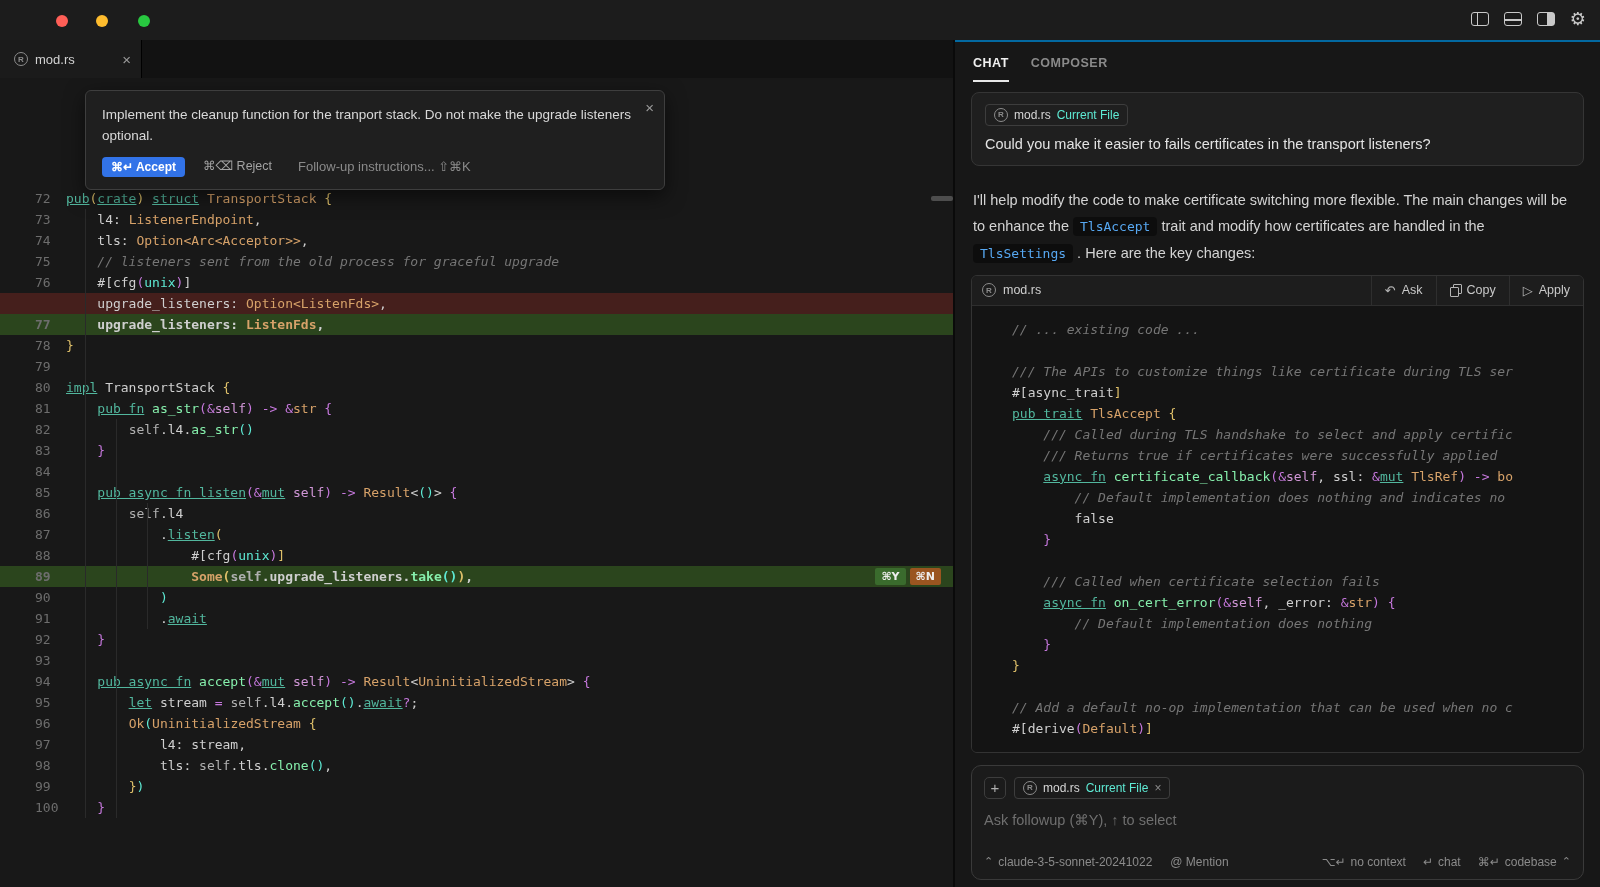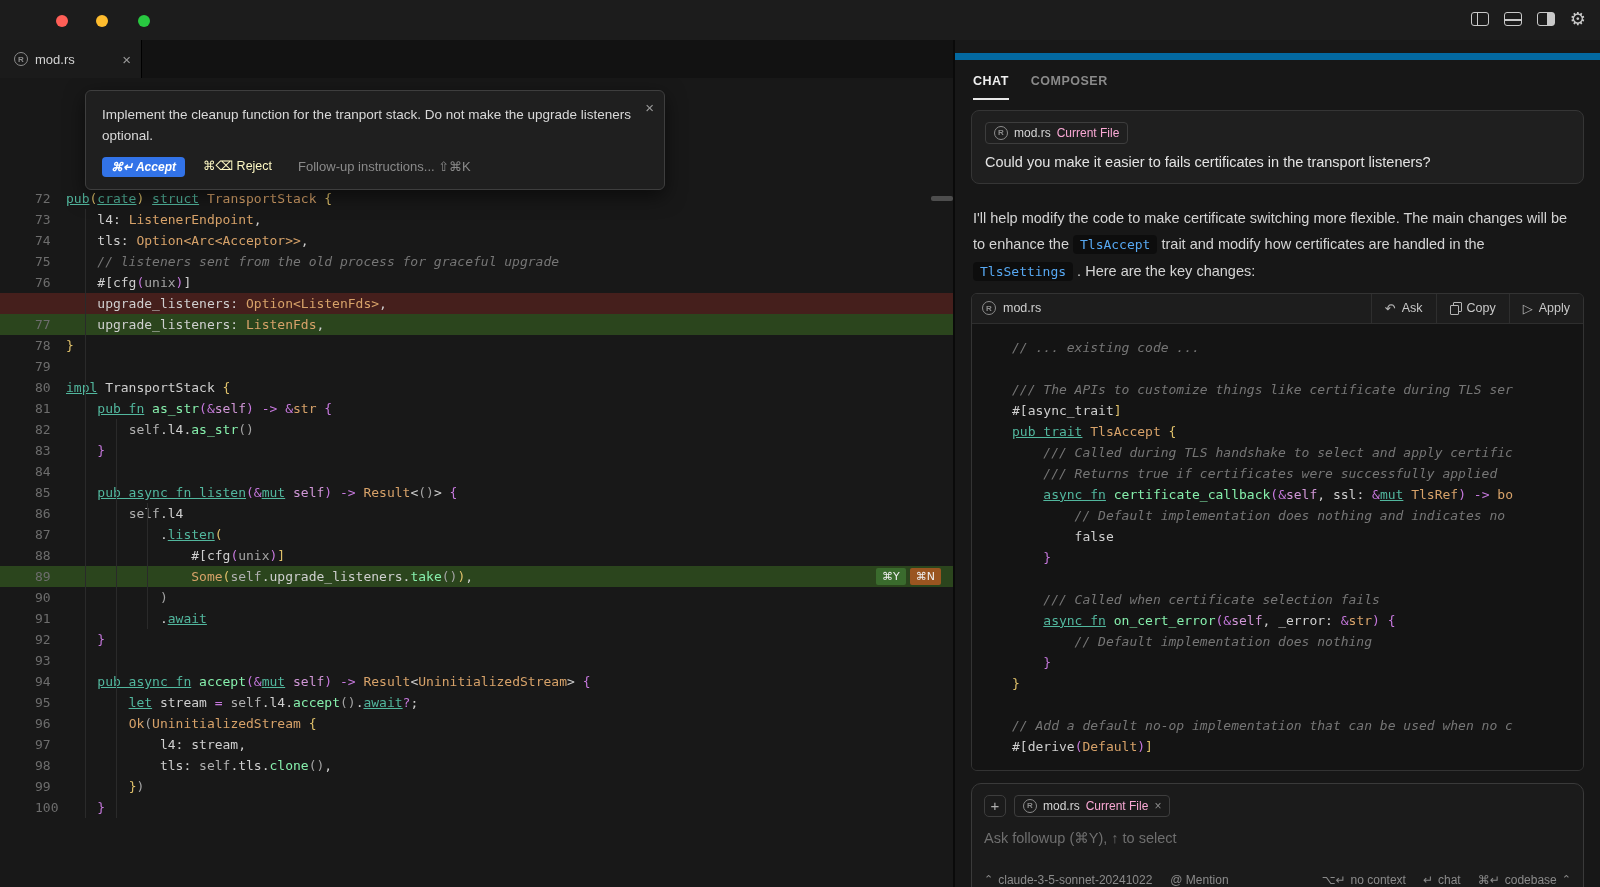--- a/index.html
+++ b/index.html
@@ -13,72 +13,72 @@
   .tb-icons { position:absolute; right:14px; top:10px; display:flex; align-items:center; gap:15px; }
   .licon { width:18px; height:14px; border:1.6px solid #c9c9c9; border-radius:3px; position:relative; display:inline-block; }
   .licon.cols:after { content:""; position:absolute; left:5px; top:0; bottom:0; width:1.6px; background:#c9c9c9; }
   .licon.rows:after { content:""; position:absolute; left:0; right:0; top:6px; height:1.6px; background:#c9c9c9; }
   .licon.rightfill:after { content:""; position:absolute; right:0; top:0; bottom:0; width:7px; background:#c9c9c9; }
   .gear { color:#c9c9c9; font-size:18px; line-height:18px; }
 
   
   .main { flex:1; display:flex; min-height:0; }
   .editor-pane { width:955px; flex:0 0 955px; display:flex; flex-direction:column; background:#181818; border-right:2px solid #0a0a0a; }
-  .chat-pane { flex:1; background:#171717; border-top:7px solid #0369a1; display:flex; flex-direction:column; min-width:0;margin-top:13px; }
+  .chat-pane { flex:1; background:#171717; border-top:2px solid #0369a1; display:flex; flex-direction:column; min-width:0; }
 
   
   .tabstrip { height:38px; background:#121212; display:flex; flex:0 0 38px; }
   .tab { width:142px; background:#1b1b1b; display:flex; align-items:center; padding:0 10px 0 14px; font-size:13px; color:#d2d2d2; border-right:1px solid #000; }
   .tab .tab-label { margin-left:7px; }
   .tab .tab-close { margin-left:auto; color:#9a9a9a; font-size:15px; }
   .rust-icon { width:14px; height:14px; border:1.4px solid #8c8c8c; border-radius:50%; display:inline-flex; align-items:center; justify-content:center; font-size:8px; font-weight:bold; color:#8c8c8c; flex:0 0 14px; }
 
   
   .editor { position:relative; flex:1; overflow:hidden; font-family:"DejaVu Sans Mono", monospace; font-size:13px; line-height:21px; }
   .code-lines { padding-top:110px; }
   .crow { display:flex; height:21px; white-space:pre; }
   .crow.rm { background:#451f1c; }
-  .crow.add { background:#2b451d; }
+  .crow.add { background:#2b451d;font-weight:bold; }
   .ln { display:inline-block; width:40px; text-align:right; color:#6d6d6d; flex:0 0 40px;padding-left:35px; }
   .lc { padding-left:26px; white-space:pre; }
   .badges { margin-left:auto; padding-right:12px; display:flex; gap:4px; align-items:center; }
   .badge { font-size:11px; padding:0 6px; border-radius:2px; height:17px; line-height:17px; color:#eee; font-family:"DejaVu Sans", sans-serif; }
   .guide { position:absolute; width:1px; background:#2a2a2a; }
   .scroll-thumb { position:absolute; right:0; top:118px; width:22px; height:5px; background:#4d4d4d; border-radius:2px; }
 
   
   .tk-kw { color:#52b79e;text-decoration:underline; }
   .tk-ty { color:#d7a269; }
   .tk-fn { color:#86efac; }
   .tk-y  { color:#dfc06a; }
   .tk-pr { color:#c678dd; }
-  .tk-pb { color:#a3a3a3; }
+  .tk-pb { color:#5eead4; }
   .tk-cm { color:#767676; font-style:italic; }
   .tk-tx { color:#cfcfcf; }
   .tk-sl { color:#b0b0b0; }
   .tk-sf { color:#d096d6; }
 
   
   .popup { position:absolute; left:85px; top:12px; width:580px; background:#1f1f1f; border:1px solid #3e3e3e; border-radius:6px; padding:13px 18px 12px 16px; box-shadow:0 6px 20px rgba(0,0,0,.55); font-family:"Liberation Sans", sans-serif; z-index:5; }
   .popup-text { font-size:13.5px; line-height:21px; color:#d9d9d9; padding-right:14px; }
   .popup-close { position:absolute; top:6px; right:10px; color:#9a9a9a; font-size:15px; }
   .popup-btns { display:flex; align-items:center; margin-top:10px; gap:18px; font-size:12.5px; }
-  .btn-accept { background:#3273e8; color:#fff; border:none; border-radius:4px; padding:3px 9px; font-size:12px; font-weight:bold; font-family:"Liberation Sans", sans-serif;font-style:italic; }
-  .btn-reject { color:#fef9c3; }
+  .btn-accept { background:#3273e8; color:#fff; border:none; border-radius:4px; padding:3px 9px; font-size:12px; font-weight:bold; font-family:"Liberation Sans", sans-serif; }
+  .btn-reject { color:#a3a3a3; }
   .followup { color:#8a8a8a; font-size:13px; margin-left:8px; }
 
   
   .chat-tabs { padding:14px 18px 0 18px; display:flex; gap:22px; flex:0 0 40px; }
   .chat-tab { font-size:12.5px; font-weight:bold; letter-spacing:.5px; color:#8a8a8a; padding-bottom:9px; }
   .chat-tab.active { color:#f0f0f0; border-bottom:2px solid #e8e8e8; }
   .chat-scroll { flex:1; padding:10px 16px 0 16px; overflow:hidden; }
 
   .user-card { background:#1f1f1f; border:1px solid #353535; border-radius:8px; padding:10px 13px 13px 13px; }
   .chip { display:inline-flex; align-items:center; gap:6px; border:1px solid #3d3d3d; border-radius:4px; padding:3px 8px; font-size:12px; color:#d6d6d6; background:transparent; }
-  .chip .chip-badge { color:#f9a8d4; }
+  .chip .chip-badge { color:#5eead4; }
   .chip .chip-close { color:#8a8a8a; font-size:12px; }
   .user-text { margin-top:10px; font-size:14.5px; color:#e3e3e3; }
 
   .assistant { margin:21px 2px 0 2px; font-size:14.5px; line-height:26px; color:#d4d4d4; }
   .inline-code { font-family:"DejaVu Sans Mono", monospace; font-size:13px; color:#57a8f2; background:#0d0d0d; padding:2px 7px; border-radius:4px; }
 
   .code-card { margin-top:8px; border:1px solid #333; border-radius:6px; overflow:hidden; }
   .code-card-header { height:30px; background:#1d1d1d; border-bottom:1px solid #2e2e2e; display:flex; align-items:center; padding-left:10px; font-size:12.5px; color:#cfcfcf; }
   .code-card-header .fname { margin-left:7px; }
   .cc-actions { margin-left:auto; display:flex; height:100%; }

